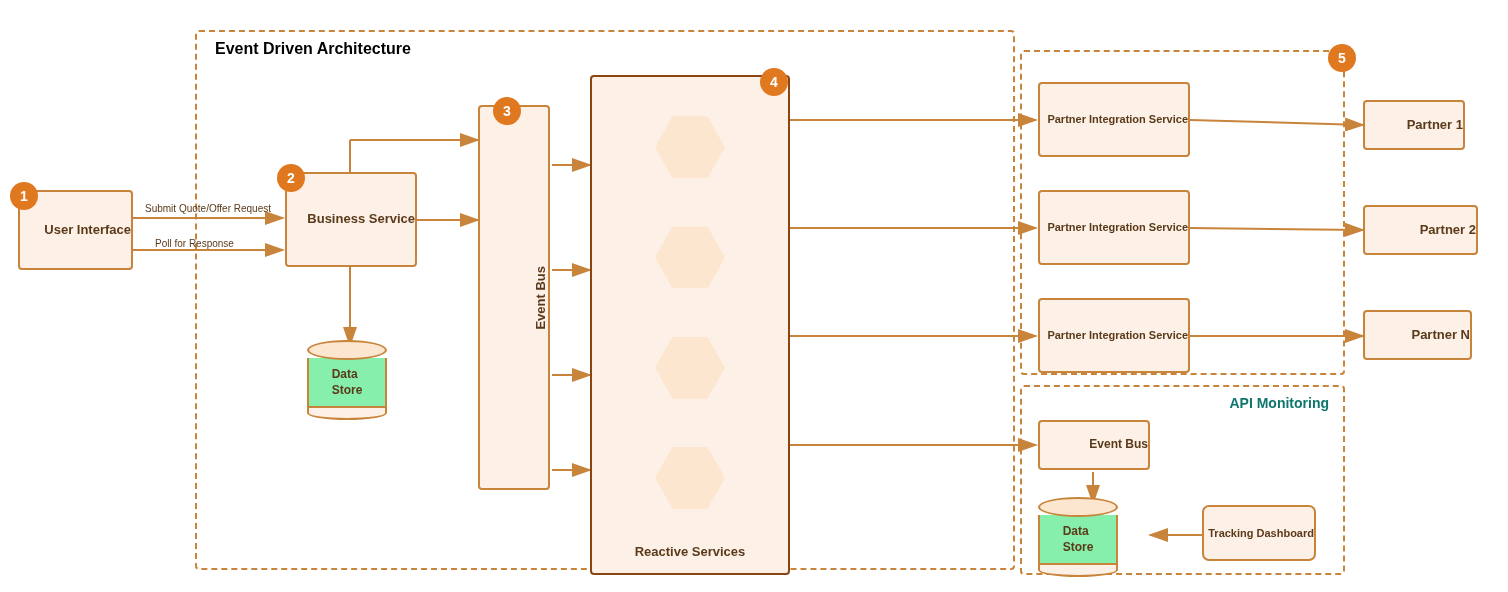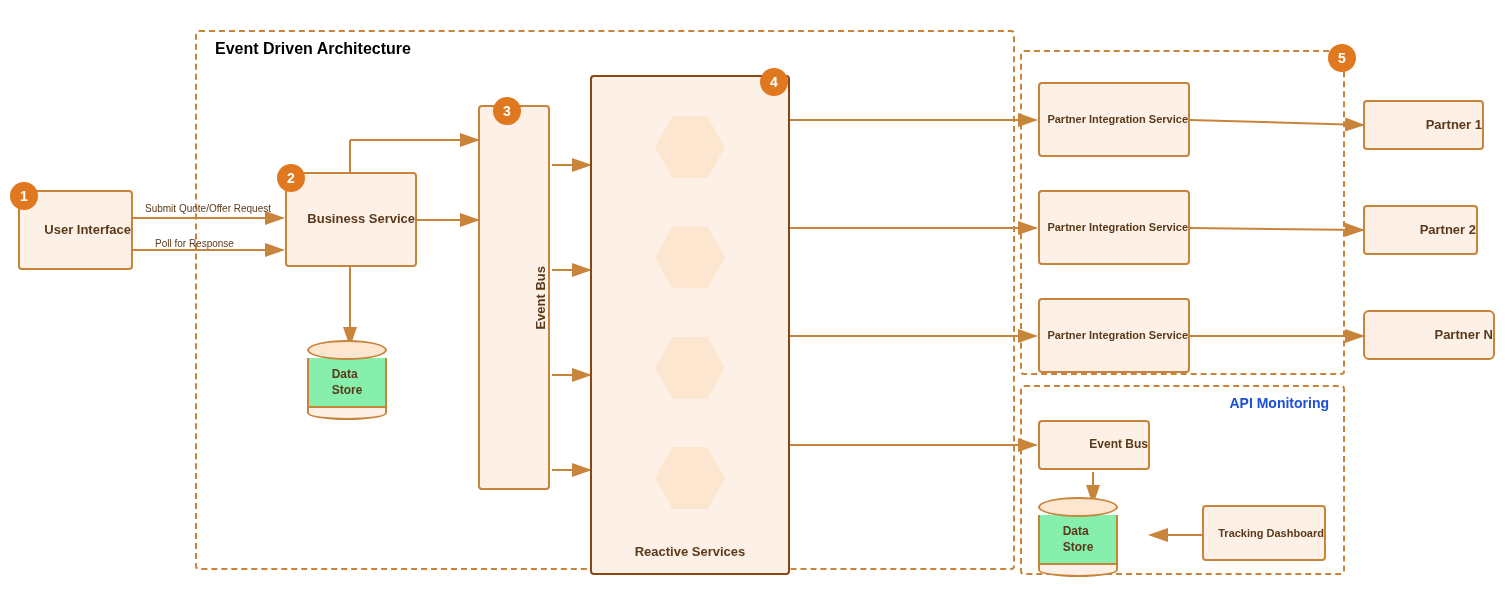--- a/index.html
+++ b/index.html
@@ -154,21 +154,21 @@
     <line x1="1093" y1="472" x2="1093" y2="503" stroke="#c8843a" stroke-width="2" marker-end="url(#arrowhead)"></line>
 
     <line x1="1203" y1="535" x2="1150" y2="535" stroke="#c8843a" stroke-width="2" marker-end="url(#arrowhead)"></line>
   </svg>
 
   <div class="dashed-box" style="left:195px; top:30px; width:820px; height:540px;">
     <span style="position:absolute; top:8px; left:18px; font-size:16px; font-weight:600; color:#000000;">Event Driven Architecture</span>
   </div>
 
   <div class="dashed-box" style="left:1020px; top:385px; width:325px; height:190px;">
-    <span style="position:absolute; top:8px; right:14px; font-size:14px; font-weight:600; color:#1d4ed8;">API Monitoring</span>
+    <span style="position:absolute; top:8px; right:14px; font-size:14px; font-weight:600; color:#0f766e;">API Monitoring</span>
   </div>
 
   <div class="dashed-box" style="left:1020px; top:50px; width:325px; height:325px;">
   </div>
 
   <div class="badge" style="left:1328px; top:44px;">5</div>
 
   <div class="solid-box" style="left:18px; top:190px; width:115px; height:80px;padding-left:16px;">
     <span class="box-label">User Interface</span>
   </div>
@@ -209,41 +209,41 @@
   </div>
 
   <div class="solid-box" style="left:1038px; top:190px; width:152px; height:75px;">
     <span class="box-label" style="font-size:11px;">Partner Integration Service</span>
   </div>
 
   <div class="solid-box" style="left:1038px; top:298px; width:152px; height:75px;">
     <span class="box-label" style="font-size:11px;">Partner Integration Service</span>
   </div>
 
-  <div class="solid-box" style="left:1363px; top:100px; width:121px; height:50px;">
+  <div class="solid-box" style="left:1363px; top:100px; width:102px; height:50px;">
     <span class="box-label">Partner 1</span>
   </div>
 
   <div class="solid-box" style="left:1363px; top:205px; width:115px; height:50px;">
     <span class="box-label">Partner 2</span>
   </div>
 
-  <div class="solid-box" style="left:1363px; top:310px; width:132px; height:50px;border-radius:6px;">
+  <div class="solid-box" style="left:1363px; top:310px; width:109px; height:50px;">
     <span class="box-label">Partner N</span>
   </div>
 
   <div class="solid-box" style="left:1038px; top:420px; width:112px; height:50px;">
     <span class="box-label" style="font-size:12px;">Event Bus</span>
   </div>
 
   <div style="position:absolute; left:1038px; top:497px; display:flex; flex-direction:column; align-items:center;">
     <div class="cyl-top"></div>
     <div class="cyl-mid">
       <span class="box-label" style="font-size:12px;">Data<br>Store</span>
     </div>
     <div class="cyl-bottom"></div>
   </div>
 
-  <div class="solid-box" style="left:1202px; top:505px; width:124px; height:56px;">
+  <div class="solid-box" style="left:1202px; top:505px; width:114px; height:56px;border-radius:7px;">
     <span class="box-label" style="font-size:11px;">Tracking Dashboard</span>
   </div>
 
 </div>
 
 </body></html>

